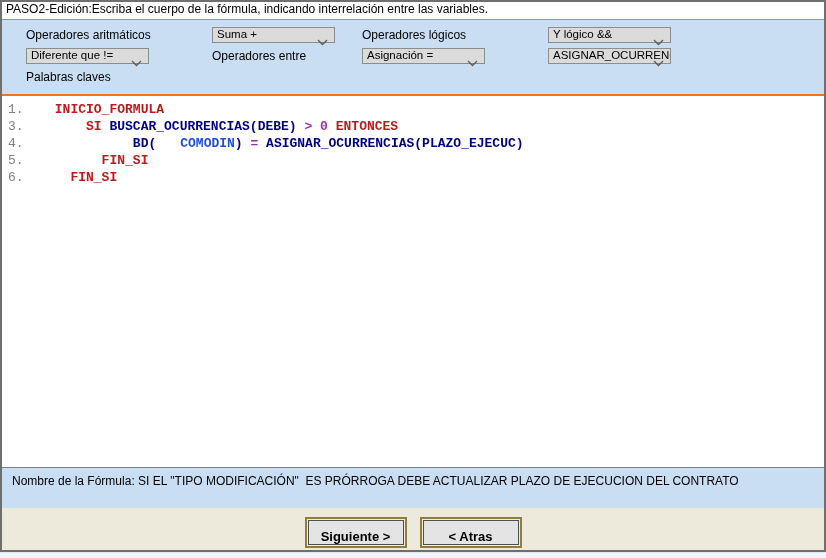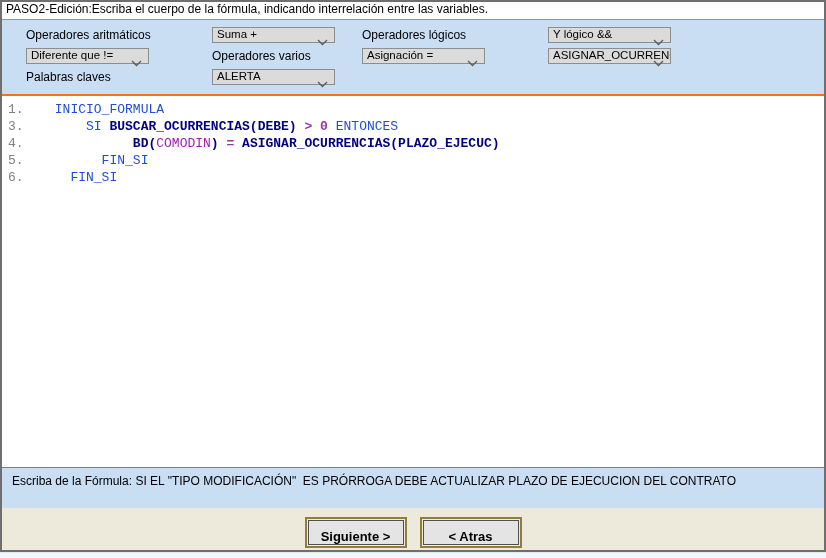--- a/index.html
+++ b/index.html
@@ -14,25 +14,25 @@
   .toolbar{height:67px;background:#C9DDF3;border-bottom:2px solid #f97316;display:grid;grid-template-columns:186px 150px 186px 150px;grid-auto-rows:16px;row-gap:5px;padding:7px 0 0 24px;align-items:center;}
   .fld-label{font-size:12px;color:#000;white-space:nowrap;}
   .dropdown{position:relative;height:16px;width:123px;background:#DBDBDB;border:1px solid #8D8D8D;box-sizing:border-box;display:flex;cursor:default;}
   .dropdown .dd-text{font-size:11.5px;color:#000;padding-left:4px;white-space:nowrap;overflow:hidden;flex:1;}
   .dropdown .dd-chev{position:absolute;right:6px;top:4px;}
 
   
   .editor{flex:1;background:#FFFFFF;overflow:hidden;padding:5px 0 0 6px;font-family:"Liberation Mono","DejaVu Sans Mono",monospace;font-size:13px;line-height:17px;cursor:text;}
   .code-line{white-space:pre;}
   .seg-ln{color:#808080;font-weight:400;}
-  .seg-k{color:#1d4ed8;font-weight:400;}
+  .seg-k{color:#b91c1c;font-weight:700;}
   .seg-i{color:#000080;font-weight:700;}
   .seg-o{color:#9933A0;font-weight:700;}
   .seg-n{color:#9933A0;font-weight:700;}
-  .seg-g{color:#a21caf;font-weight:400;}
+  .seg-g{color:#1d4ed8;font-weight:700;margin-left:24px;}
   .seg-w{color:#000;font-weight:700;}
 
   
   .info{height:41px;background:#C9DDF3;border-top:1px solid #808080;padding:6px 0 0 10px;box-sizing:border-box;}
   .info-line{font-size:12px;color:#000;margin-bottom:5px;white-space:pre-wrap;}
   .info-line .lbl{white-space:pre;}
   .info-line .val{white-space:pre-wrap;}
 
   
   .buttonbar{height:42px;background:#EDEADC;display:flex;justify-content:center;align-items:flex-start;gap:13px;padding-top:9px;box-sizing:border-box;}
@@ -63,54 +63,48 @@
             <polyline points="1,1 5.5,5.5 10,1" fill="none" stroke="#5A5A5A" stroke-width="1.3"></polyline>
           </svg></span>
     </div>
 
     <div class="dropdown">
       <span class="dd-text">Diferente que !=</span>
       <span class="dd-chev"><svg width="11" height="7">
             <polyline points="1,1 5.5,5.5 10,1" fill="none" stroke="#5A5A5A" stroke-width="1.3"></polyline>
           </svg></span>
     </div>
-    <span class="fld-label">Operadores varios</span>
+    <span class="fld-label">Operadores entre</span>
     <div class="dropdown">
       <span class="dd-text">Asignación =</span>
       <span class="dd-chev"><svg width="11" height="7">
             <polyline points="1,1 5.5,5.5 10,1" fill="none" stroke="#5A5A5A" stroke-width="1.3"></polyline>
           </svg></span>
     </div>
 
     <div class="dropdown">
       <span class="dd-text">ASIGNAR_OCURRENCIAS</span>
       <span class="dd-chev"><svg width="11" height="7">
             <polyline points="1,1 5.5,5.5 10,1" fill="none" stroke="#5A5A5A" stroke-width="1.3"></polyline>
           </svg></span>
     </div>
     <span class="fld-label">Palabras claves</span>
-    <div class="dropdown">
-      <span class="dd-text">ALERTA</span>
-      <span class="dd-chev"><svg width="11" height="7">
-            <polyline points="1,1 5.5,5.5 10,1" fill="none" stroke="#5A5A5A" stroke-width="1.3"></polyline>
-          </svg></span>
-    </div>
 
   </div>
 
   <div class="editor">
       <div class="code-line"><span class="seg-ln">1.</span><span class="seg-k">    INICIO_FORMULA</span></div>
       <div class="code-line"><span class="seg-ln">3.</span><span class="seg-k">        SI </span><span class="seg-i">BUSCAR_OCURRENCIAS(DEBE)</span><span class="seg-w"> </span><span class="seg-o">&gt;</span><span class="seg-w"> </span><span class="seg-n">0</span><span class="seg-w"> </span><span class="seg-k">ENTONCES</span></div>
       <div class="code-line"><span class="seg-ln">4.</span><span class="seg-i">              BD(</span><span class="seg-g">COMODIN</span><span class="seg-i">)</span><span class="seg-w"> </span><span class="seg-o">=</span><span class="seg-w"> </span><span class="seg-i">ASIGNAR_OCURRENCIAS(PLAZO_EJECUC)</span></div>
       <div class="code-line"><span class="seg-ln">5.</span><span class="seg-k">          FIN_SI</span></div>
       <div class="code-line"><span class="seg-ln">6.</span><span class="seg-k">      FIN_SI</span></div>
     </div>
 
   <div class="info">
-    <div class="info-line"><span class="lbl">Escriba de la Fórmula: </span><span class="val">SI EL "TIPO MODIFICACIÓN"  ES PRÓRROGA DEBE ACTUALIZAR PLAZO DE EJECUCION DEL CONTRATO</span></div>
+    <div class="info-line"><span class="lbl">Nombre de la Fórmula: </span><span class="val">SI EL "TIPO MODIFICACIÓN"  ES PRÓRROGA DEBE ACTUALIZAR PLAZO DE EJECUCION DEL CONTRATO</span></div>
   </div>
 
   <div class="buttonbar">
     <button class="btn">Siguiente &gt;</button>
     <button class="btn">&lt; Atras</button>
   </div>
 
 </div>
 <div class="bottom-strip"></div>
 

